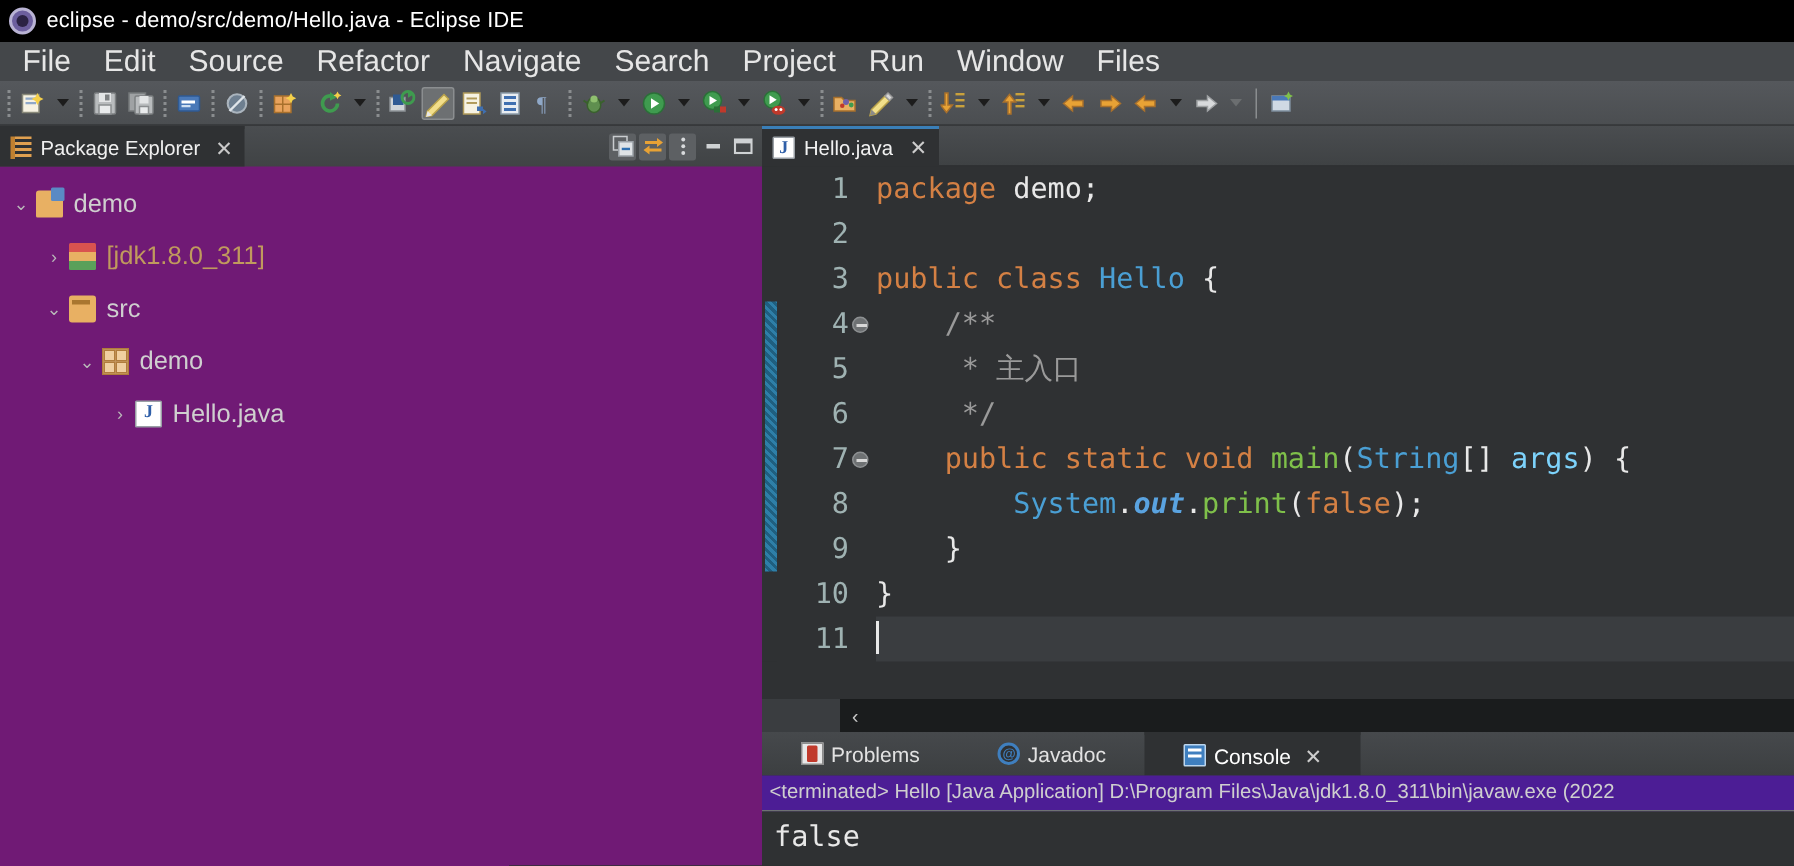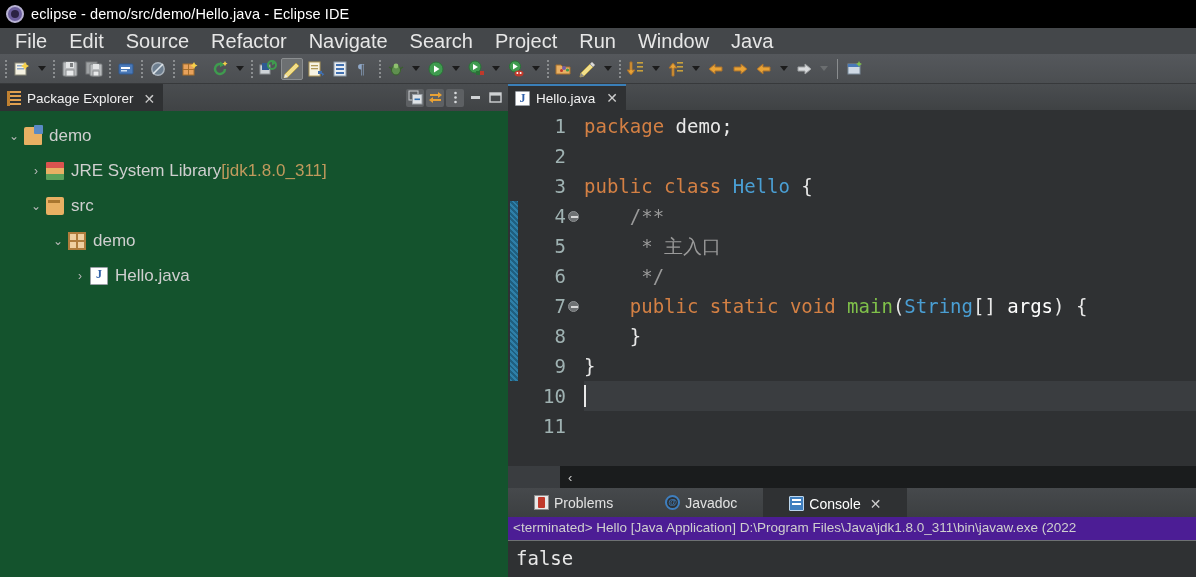--- a/index.html
+++ b/index.html
@@ -63,21 +63,21 @@
     border-left: 4px solid transparent; border-right: 4px solid transparent;
     border-top: 5px solid #1c1c1c;
   }
   .arrow-dn.dim { border-top-color: #6b6e70; }
   .vdiv { width: 1px; height: 20px; background: #8a8d8f; margin: 0 5px; }
 
   
   .body { display: flex; height: 493px; }
 
   
-  .left-pane { width: 508px; background: #14532d; position: relative; }
+  .left-pane { width: 508px; background: #701a75; position: relative; }
   .pe-tabrow {
     height: 27px; display: flex; align-items: stretch;
     background: linear-gradient(#4a4d50, #404345);
   }
   .pe-tab {
     display: flex; align-items: center; gap: 6px;
     padding: 0 8px 0 7px;
     background: #2f3133;
     border-top: 2px solid #2f3133;
     color: #f0f0f0; font-size: 13.5px;
@@ -178,21 +178,21 @@
   }
   .lines { flex: 1; position: relative; padding-left: 14px; }
   .cl { height: 30px; line-height: 30px; white-space: pre; color: #d6d6d6; }
   .cl.cur { background: #3a3d40; }
   .kw { color: #d48044; }
   .cls { color: #4a9fd4; }
   .plain { color: #e8e8e8; }
   .cmt { color: #9a9a9a; }
   .fn { color: #7fc04a; }
   .fld { color: #5aa3e0; font-style: italic; font-weight: bold; }
-  .var { color: #ffffff; }
+  .var { color: #7dd3fc; }
   .cursor {
     display: inline-block; width: 1.5px; height: 22px; background: #e8e8e8;
     vertical-align: -4px;
   }
 
   .ed-hscroll-wrap {
     height: 22px; background: #3a3d40; display: flex; align-items: stretch;
     padding-left: 52px;
   }
   .ed-hscroll {
@@ -270,21 +270,21 @@
   <div class="menubar">
     <div class="menu-item">File</div>
     <div class="menu-item">Edit</div>
     <div class="menu-item">Source</div>
     <div class="menu-item">Refactor</div>
     <div class="menu-item">Navigate</div>
     <div class="menu-item">Search</div>
     <div class="menu-item">Project</div>
     <div class="menu-item">Run</div>
     <div class="menu-item">Window</div>
-    <div class="menu-item">Java</div>
+    <div class="menu-item">Files</div>
   </div>
 
   <div class="toolbar">
     <div class="tb-sep"></div>
 
     <div class="tb-btn">
       <svg width="18" height="18" viewBox="0 0 18 18">
           <rect x="2" y="3" width="11" height="12" fill="#f6f2e2" stroke="#8a8a7a"></rect>
           <rect x="4" y="5" width="7" height="1.5" fill="#8fa8c8"></rect>
           <rect x="4" y="8" width="7" height="1.5" fill="#8fa8c8"></rect>
@@ -553,21 +553,20 @@
 
         <div class="tree-row" style="padding-left:6px">
           <span class="twisty">⌄</span>
           <span class="tree-ic ico-proj"></span>
           <span class="tree-label">demo</span>
         </div>
 
         <div class="tree-row" style="padding-left:28px">
           <span class="twisty">›</span>
           <span class="tree-ic ico-jre"></span>
-          <span class="tree-label">JRE System Library </span>
           <span class="tree-sub">[jdk1.8.0_311]</span>
         </div>
 
         <div class="tree-row" style="padding-left:28px">
           <span class="twisty">⌄</span>
           <span class="tree-ic ico-pkgroot"></span>
           <span class="tree-label">src</span>
         </div>
 
         <div class="tree-row" style="padding-left:50px">
@@ -622,20 +621,21 @@
           </div>
 
           <div class="lines">
             <div class="cl"><span class="kw">package</span><span class="plain"> demo;</span></div>
             <div class="cl"></div>
             <div class="cl"><span class="kw">public</span><span class="kw"> class </span><span class="cls">Hello</span><span class="plain"> {</span></div>
             <div class="cl cmt">    /**</div>
             <div class="cl cmt">     * 主入口</div>
             <div class="cl cmt">     */</div>
             <div class="cl"><span class="kw">    public static void </span><span class="fn">main</span><span class="plain">(</span><span class="cls">String</span><span class="plain">[] </span><span class="var">args</span><span class="plain">) {</span></div>
+            <div class="cl"><span class="cls">        System</span><span class="plain">.</span><span class="fld">out</span><span class="plain">.</span><span class="fn">print</span><span class="plain">(</span><span class="kw">false</span><span class="plain">);</span></div>
             <div class="cl plain">    }</div>
             <div class="cl plain">}</div>
             <div class="cl cur"><span class="cursor"></span></div>
           </div>
         </div>
       </div>
 
       <div class="ed-hscroll-wrap">
         <div class="ed-hscroll">
           <span class="lt">‹</span>

